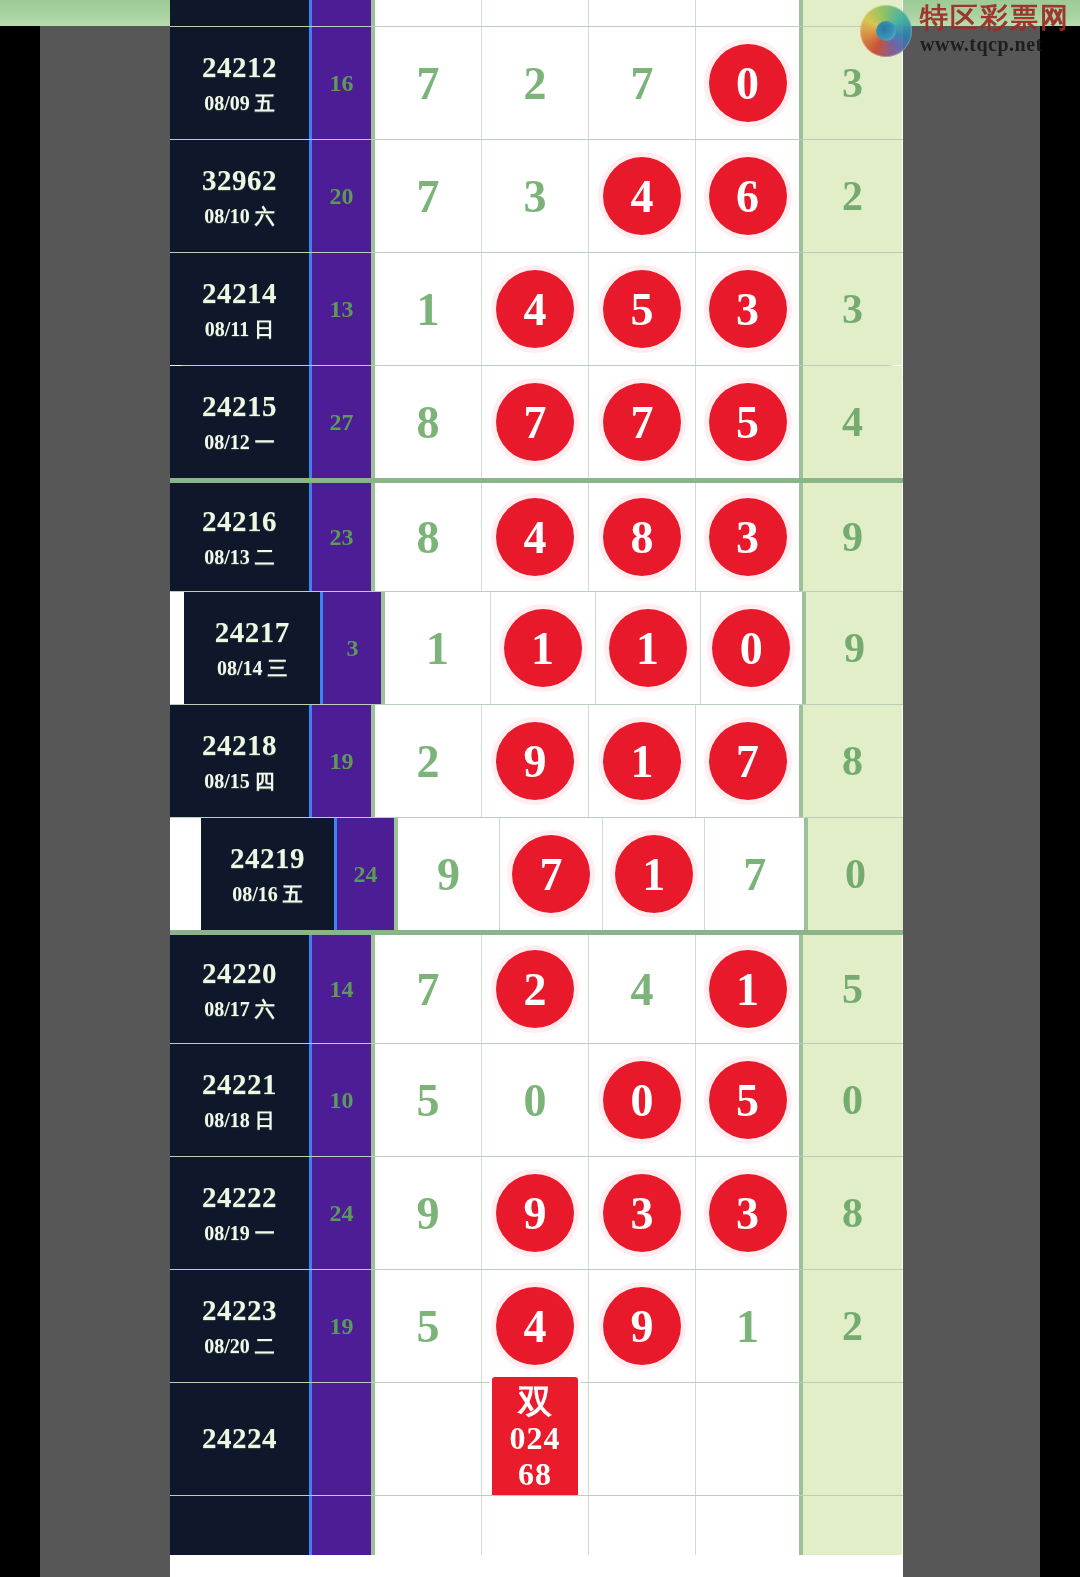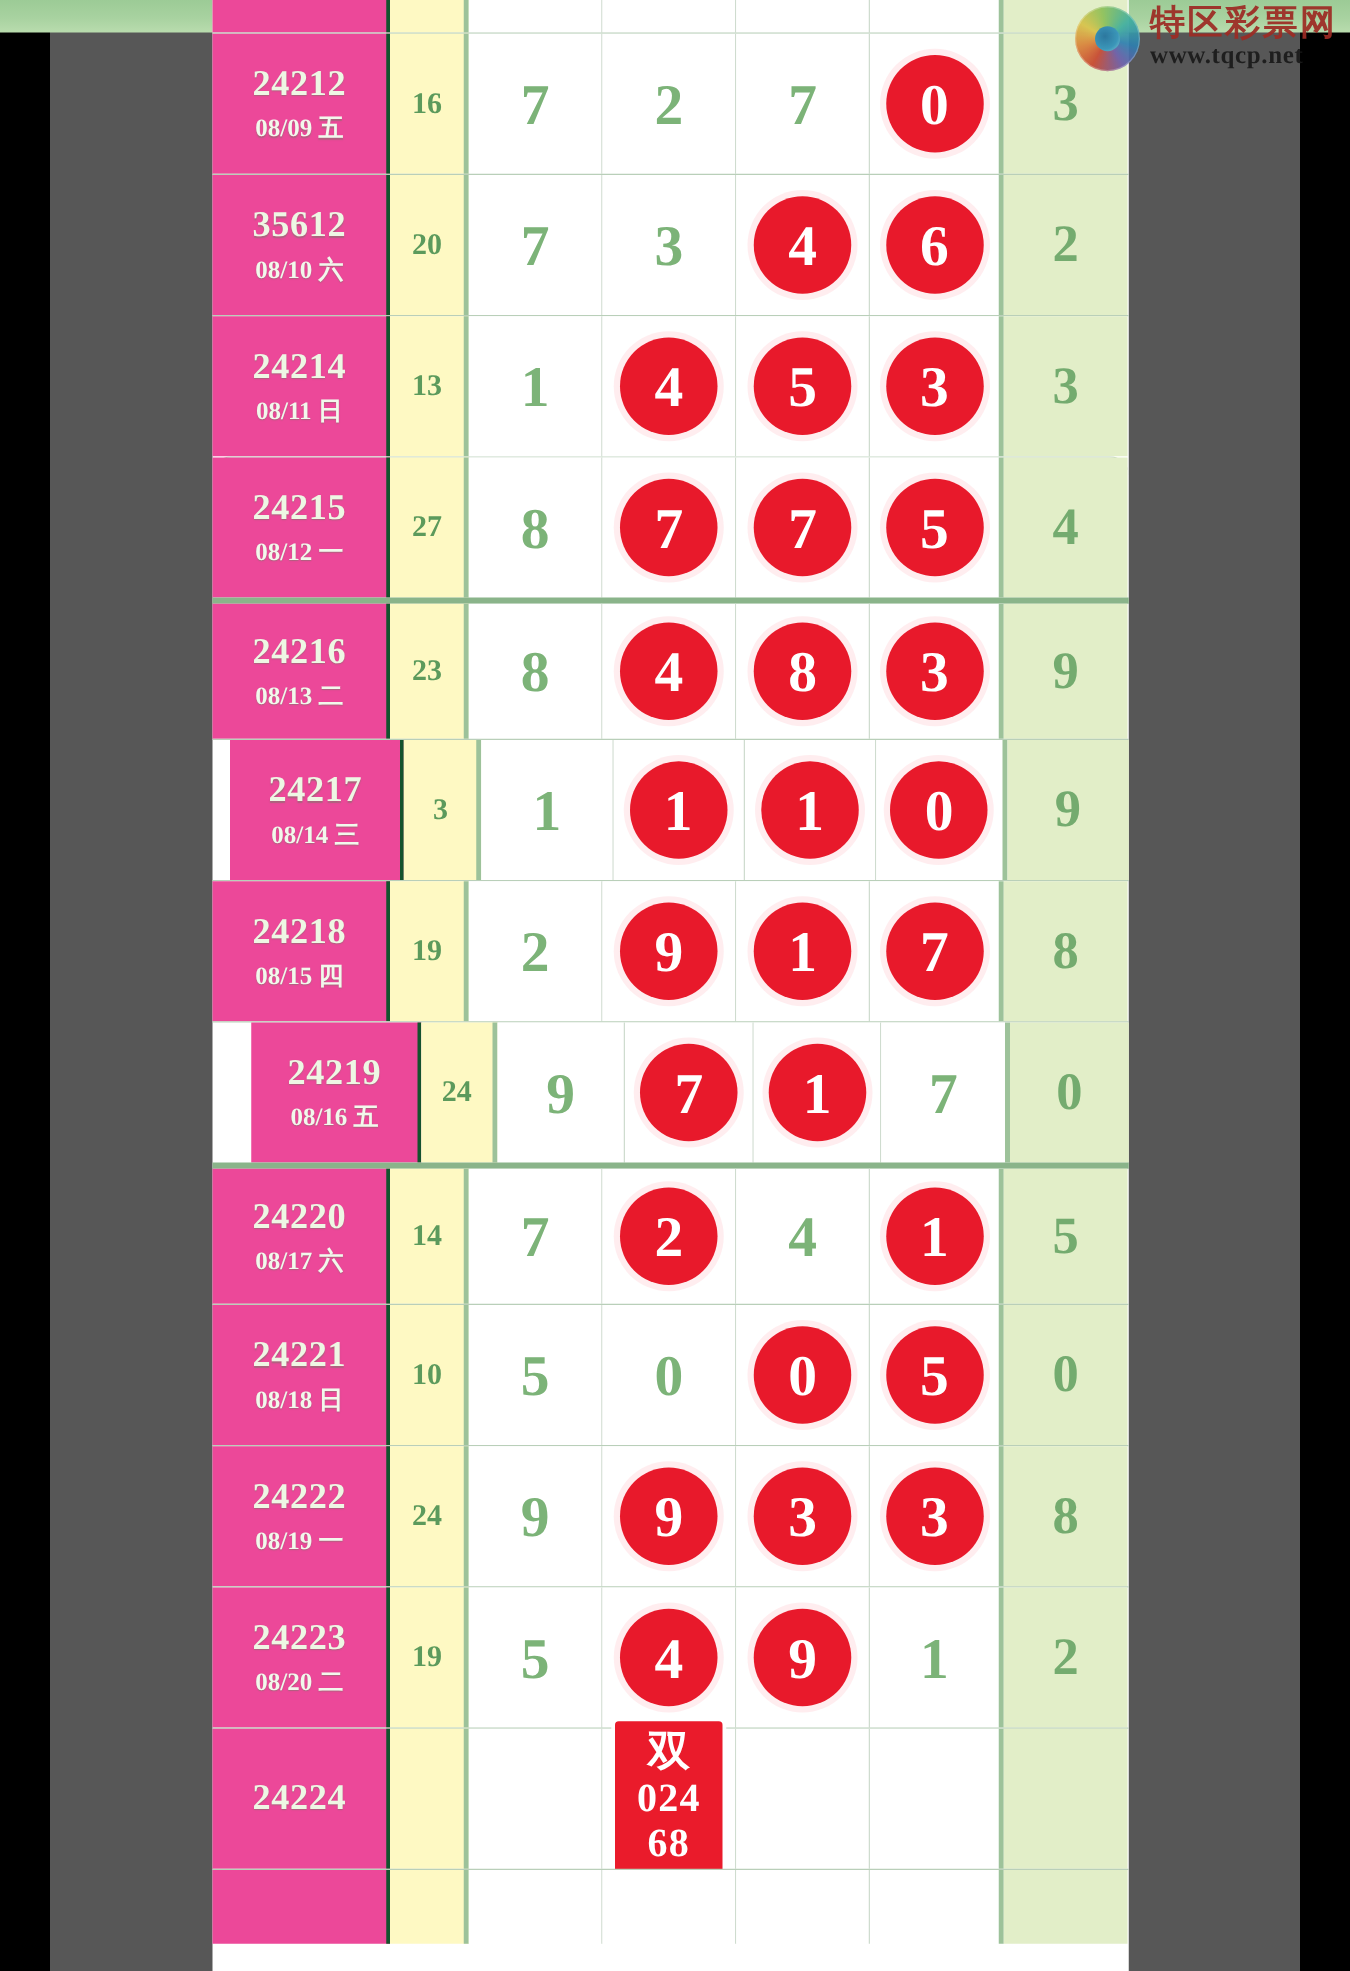--- a/index.html
+++ b/index.html
@@ -60,22 +60,22 @@
   .cell {
     box-sizing: border-box;
     position: relative;
     display: flex;
     flex-direction: column;
     align-items: center;
     justify-content: center;
   }
 
   
-  .c-issue  { width: 142px; background: #ec4899; border-right: 3px solid #14532d; }
-  .c-sum    { width: 63px;  background: #fef9c3; border-right: 4px solid #9dc29a; }
+  .c-issue  { width: 142px; background: #0f172a; border-right: 3px solid #3b82f6; }
+  .c-sum    { width: 63px;  background: #4c1d95; border-right: 4px solid #9dc29a; }
   .c-d      { width: 107px; background: #ffffff; border-right: 1px solid #cfdccf; }
   .c-d.last { border-right: 4px solid #9dc29a; }
   .c-tail   { width: 99px;  background: #e2eec8; }
 
   .issue-no {
     color: #eef7e4;
     font-size: 29px;
     font-weight: bold;
     letter-spacing: 0.5px;
     line-height: 1.1;
@@ -232,21 +232,21 @@
         </div>
         <div class="cell c-d last">
           <div class="ball">0</div>
         </div>
         <div class="cell c-tail">
           <div class="tail-val">3</div>
         </div>
       </div>
       <div class="row thin-top" style="height: 113px;">
         <div class="cell c-issue">
-          <div class="issue-no">35612</div>
+          <div class="issue-no">32962</div>
           <div class="issue-date">08/10 六</div>
         </div>
         <div class="cell c-sum">
           <div class="sum-val">20</div>
         </div>
         <div class="cell c-d">
           <div class="plain-digit">7</div>
         </div>
         <div class="cell c-d">
           <div class="plain-digit">3</div>

